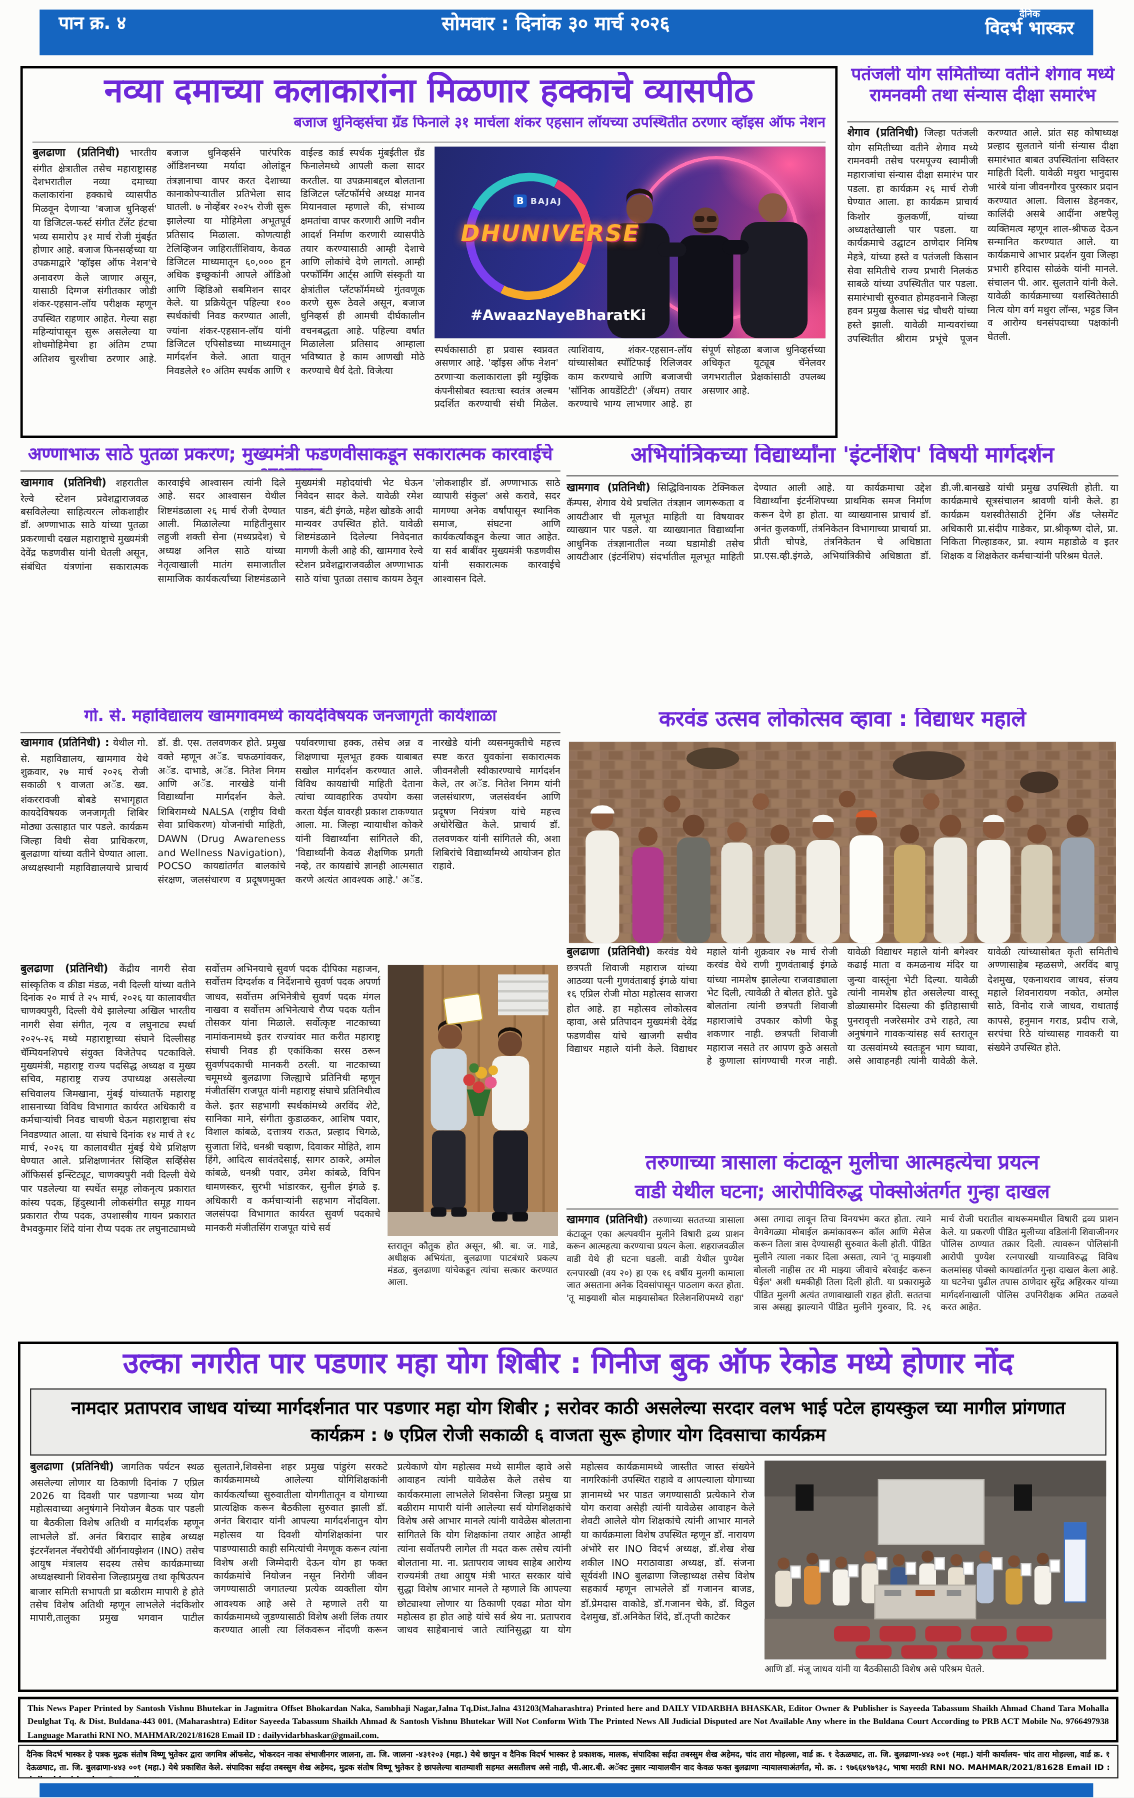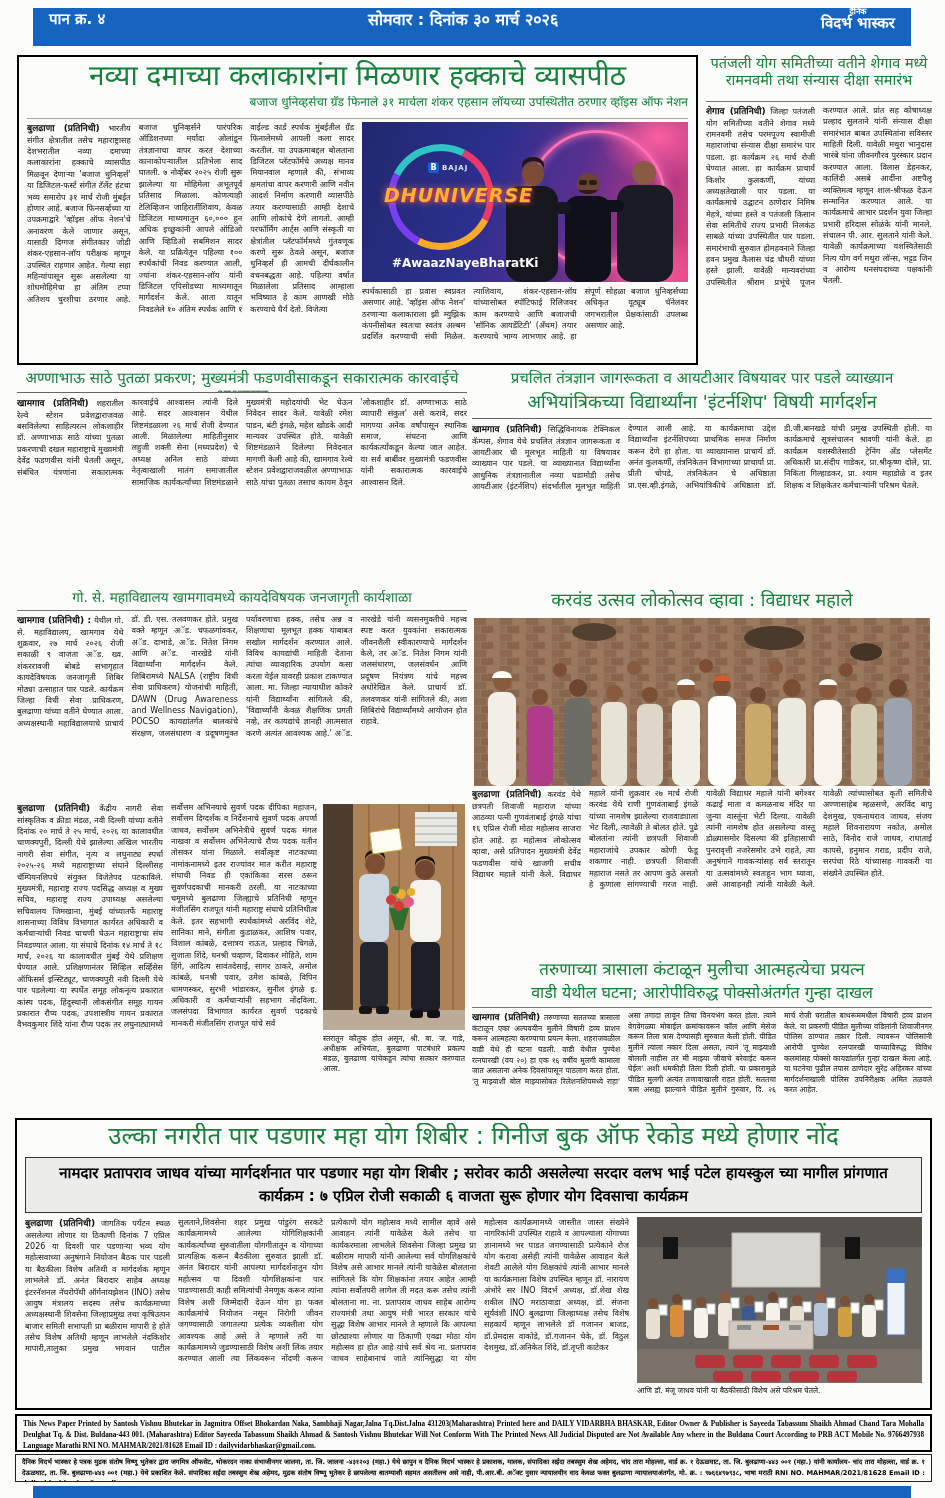--- a/index.html
+++ b/index.html
@@ -6,21 +6,21 @@
   .page{position:relative;width:945px;height:1498px;background:#fcfcfa;font-family:"DejaVu Sans",sans-serif;overflow:hidden;margin:0 auto;}
   .abs{position:absolute;box-sizing:border-box;}
   
   .masthead{background:#1565c0;color:#fff;display:flex;align-items:flex-start;justify-content:space-between;padding:0 16px;}
   .mh-pageno{font-weight:bold;font-size:15px;}
   .mh-date{font-weight:bold;font-size:16px;}
   .mh-brand{text-align:center;line-height:1.05;}
   .mh-brand .small{display:block;font-size:8px;font-weight:bold;}
   .mh-brand .big{display:block;font-size:15px;font-weight:bold;}
   
-  .hl{font-weight:normal;color:#15803d;text-align:center;overflow:hidden;line-height:1.15;}
+  .hl{font-weight:bold;color:#6d28d9;text-align:center;overflow:hidden;line-height:1.15;}
   .bd{font-size:8px;line-height:1.42;text-align:justify;color:#101010;margin:0;}
   .dateline{font-weight:bold;font-size:9px;}
   .colbox{overflow:hidden;column-gap:8px;}
   .c2{column-count:2}.c3{column-count:3}.c4{column-count:4}
   .boxed{border:2px solid #000;}
   .thinboxed{border:1px solid #222;}
   
   .promo{position:relative;width:100%;height:100%;overflow:hidden;background:linear-gradient(108deg,#22286e 0%,#2c2f8e 38%,#57308f 62%,#a23584 82%,#e0457b 100%);}
   .promo .corner{position:absolute;width:120px;height:90px;right:-30px;top:-30px;background:radial-gradient(closest-side,#ff5f9e,rgba(255,95,158,0));}
   .promo .corner2{position:absolute;width:120px;height:80px;right:-20px;bottom:-30px;background:radial-gradient(closest-side,#ff5f9e,rgba(255,95,158,0));}
@@ -104,21 +104,20 @@
   </div>
 
   <div class="abs" style="left:17px;top:370px;width:450px;height:216px;">
     <div class="hl" style="font-size:15px;height:22px;border-bottom:1px solid #666;margin-bottom:4px;">अण्णाभाऊ साठे पुतळा प्रकरण; मुख्यमंत्री फडणवीसाकडून सकारात्मक कारवाईचे आश्वासन</div>
     <div class="colbox c4" style="height:184px;">
       <p class="bd"><span class="dateline">खामगाव (प्रतिनिधी)</span>&nbsp;<span>शहरातील रेल्वे स्टेशन प्रवेशद्वाराजवळ बसविलेल्या साहित्यरत्न लोकशाहीर डॉ. अण्णाभाऊ साठे यांच्या पुतळा प्रकरणाची दखल महाराष्ट्राचे मुख्यमंत्री देवेंद्र फडणवीस यांनी घेतली असून, संबंधित यंत्रणांना सकारात्मक कारवाईचे आश्वासन त्यांनी दिले आहे. सदर आश्वासन येथील शिष्टमंडळाला २६ मार्च रोजी देण्यात आली. मिळालेल्या माहितीनुसार लहुजी शक्ती सेना (मध्यप्रदेश) चे अध्यक्ष अनिल साठे यांच्या नेतृत्वाखाली मातंग समाजातील सामाजिक कार्यकर्त्यांच्या शिष्टमंडळाने मुख्यमंत्री महोदयांची भेट घेऊन निवेदन सादर केले. यावेळी रमेश पाडन, बंटी इंगळे, महेश खोडके आदी मान्यवर उपस्थित होते. यावेळी शिष्टमंडळाने दिलेल्या निवेदनात मागणी केली आहे की, खामगाव रेल्वे स्टेशन प्रवेशद्वाराजवळील अण्णाभाऊ साठे यांचा पुतळा तसाच कायम ठेवून 'लोकशाहीर डॉ. अण्णाभाऊ साठे व्यापारी संकुल' असे करावे, सदर मागण्या अनेक वर्षांपासून स्थानिक समाज, संघटना आणि कार्यकर्त्यांकडून केल्या जात आहेत. या सर्व बाबींवर मुख्यमंत्री फडणवीस यांनी सकारात्मक कारवाईचे आश्वासन दिले.</span></p>
     </div>
   </div>
 
   <div class="abs" style="left:472px;top:370px;width:460px;height:216px;">
-    <div class="hl" style="font-size:15px;height:22px;">प्रचलित तंत्रज्ञान  जागरूकता व आयटीआर विषयावर पार पडले व्याख्यान</div>
     <div class="hl" style="font-size:18px;height:26px;border-bottom:1px solid #666;margin-bottom:4px;">अभियांत्रिकच्या विद्यार्थ्यांना 'इंटर्नशिप' विषयी मार्गदर्शन</div>
     <div class="colbox c3" style="height:158px;">
       <p class="bd"><span class="dateline">खामगाव (प्रतिनिधी)</span>&nbsp;<span>सिद्धिविनायक टेक्निकल कॅम्पस, शेगाव येथे प्रचलित तंत्रज्ञान जागरूकता व आयटीआर ची मूलभूत माहिती या विषयावर व्याख्यान पार पडले. या व्याख्यानात विद्यार्थ्यांना आधुनिक तंत्रज्ञानातील नव्या घडामोडी तसेच आयटीआर (इंटर्नशिप) संदर्भातील मूलभूत माहिती देण्यात आली आहे. या कार्यक्रमाचा उद्देश विद्यार्थ्यांना इंटर्नशिपच्या प्राथमिक समज निर्माण करून देणे हा होता. या व्याख्यानास प्राचार्य डॉ. अनंत कुलकर्णी, तंत्रनिकेतन विभागाच्या प्राचार्या प्रा. प्रीती चोपडे, तंत्रनिकेतन चे अधिष्ठाता प्रा.एस.व्ही.इंगळे, अभियांत्रिकीचे अधिष्ठाता डॉ. डी.जी.बानखडे यांची प्रमुख उपस्थिती होती. या कार्यक्रमाचे सूत्रसंचालन श्रावणी यांनी केले. हा कार्यक्रम यशस्वीतेसाठी ट्रेनिंग अँड प्लेसमेंट अधिकारी प्रा.संदीप गाडेकर, प्रा.श्रीकृष्ण दोले, प्रा. निकिता गिल्हाडकर, प्रा. श्याम महाडोळे व इतर शिक्षक व शिक्षकेतर कर्मचाऱ्यांनी परिश्रम घेतले.</span></p>
     </div>
   </div>
 
   <div class="abs" style="left:17px;top:590px;width:450px;height:208px;">
     <div class="hl" style="font-size:13.5px;height:20px;border-bottom:1px solid #777;margin-bottom:3px;">गो. से. महाविद्यालय खामगावमध्ये कायदेविषयक जनजागृती कार्यशाळा</div>
     <div class="colbox c4" style="height:180px;">
       <p class="bd"><span class="dateline">खामगाव (प्रतिनिधी) :</span>&nbsp;<span>येथील गो. से. महाविद्यालय, खामगाव येथे शुक्रवार, २७ मार्च २०२६ रोजी सकाळी ९ वाजता अॅड. ख्व. शंकररावजी बोबडे सभागृहात कायदेविषयक जनजागृती शिबिर मोठ्या उत्साहात पार पडले. कार्यक्रम जिल्हा विधी सेवा प्राधिकरण, बुलढाणा यांच्या वतीने घेण्यात आला. अध्यक्षस्थानी महाविद्यालयाचे प्राचार्य डॉ. डी. एस. तलवणकर होते. प्रमुख वक्ते म्हणून अॅड. चफळगांवकर, अॅड. दाभाडे, अॅड. नितेश निगम आणि अॅड. नारखेडे यांनी विद्यार्थ्यांना मार्गदर्शन केले. शिबिरामध्ये NALSA (राष्ट्रीय विधी सेवा प्राधिकरण) योजनांची माहिती, DAWN (Drug Awareness and Wellness Navigation), POCSO कायद्यांतर्गत बालकांचे संरक्षण, जलसंधारण व प्रदूषणमुक्त पर्यावरणाचा हक्क, तसेच अन्न व शिक्षणाचा मूलभूत हक्क याबाबत सखोल मार्गदर्शन करण्यात आले. विविध कायद्यांची माहिती देताना त्यांचा व्यावहारिक उपयोग कसा करता येईल यावरही प्रकाश टाकण्यात आला. मा. जिल्हा न्यायाधीश कोकरे यांनी विद्यार्थ्यांना सांगितले की, 'विद्यार्थ्यांनी केवळ शैक्षणिक प्रगती नव्हे, तर कायद्यांचे ज्ञानही आत्मसात करणे अत्यंत आवश्यक आहे.' अॅड. नारखेडे यांनी व्यसनमुक्तीचे महत्त्व स्पष्ट करत युवकांना सकारात्मक जीवनशैली स्वीकारण्याचे मार्गदर्शन केले, तर अॅड. नितेश निगम यांनी जलसंधारण, जलसंवर्धन आणि प्रदूषण नियंत्रण यांचे महत्त्व अधोरेखित केले. प्राचार्य डॉ. तलवणकर यांनी सांगितले की, अशा शिबिरांचे विद्यार्थ्यांमध्ये आयोजन होत राहावे.</span></p>

